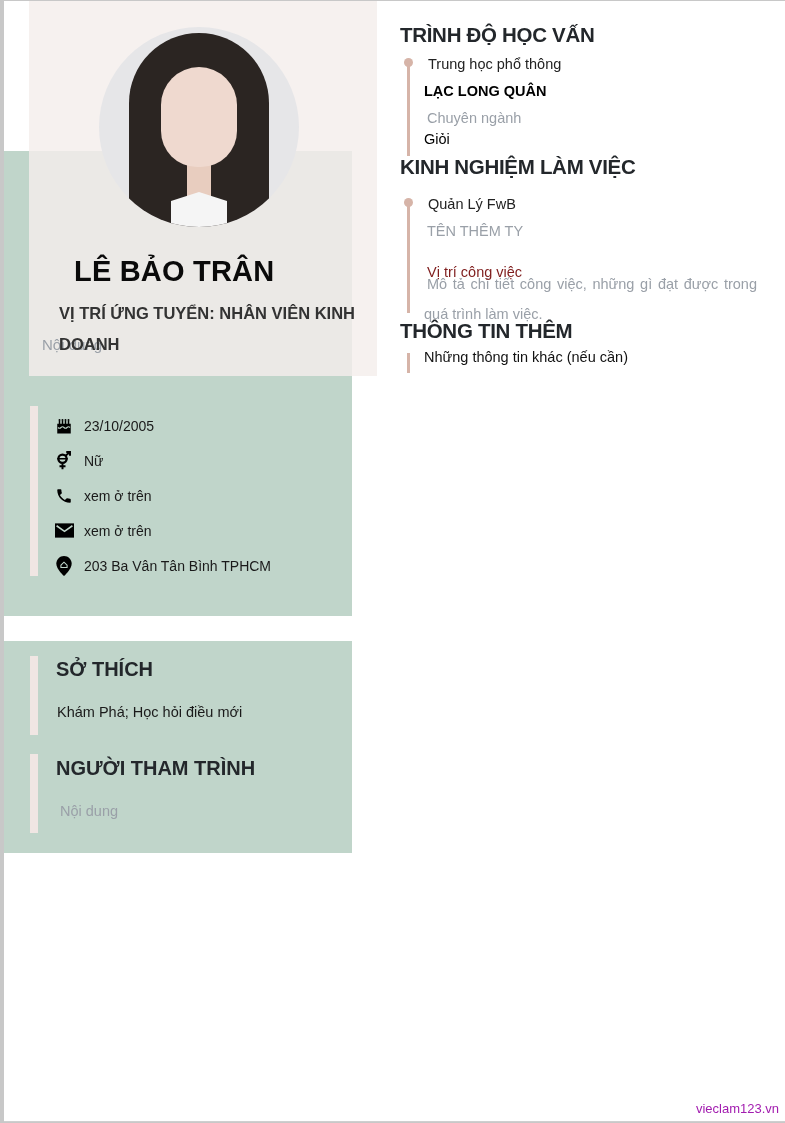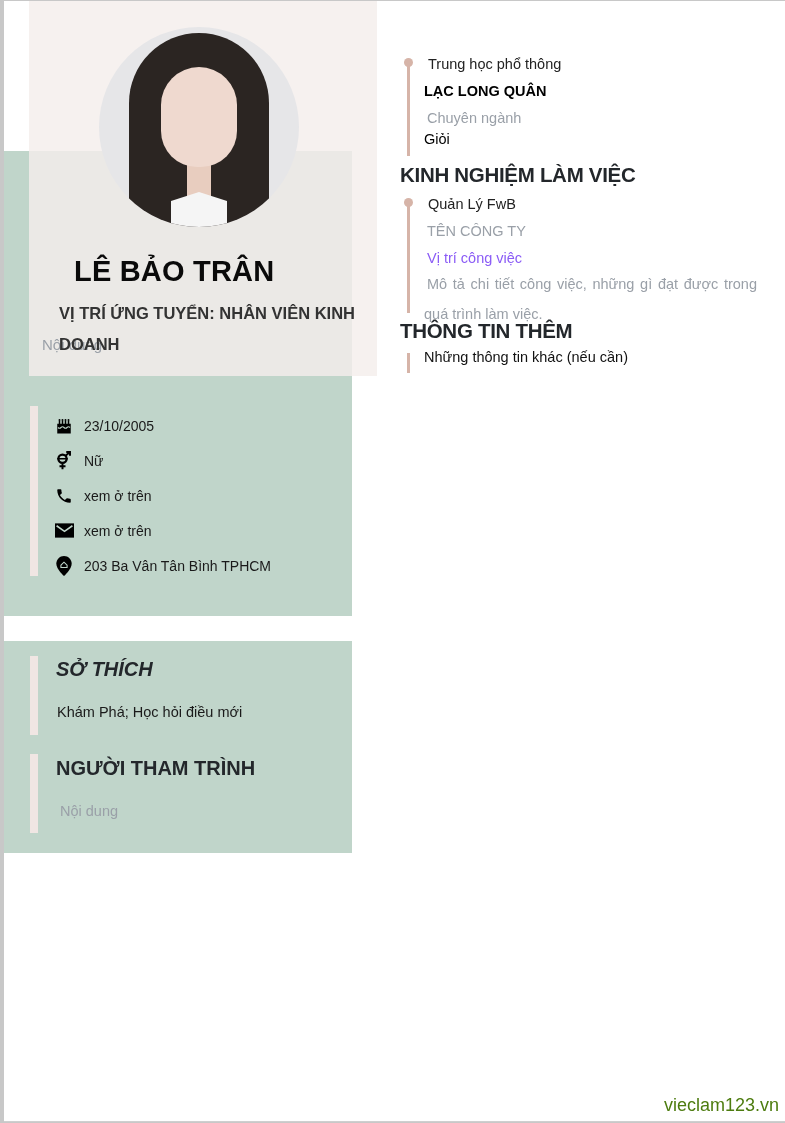--- a/index.html
+++ b/index.html
@@ -25,31 +25,31 @@
 
   .contact-bar { left: 26px; top: 405px; width: 8px; height: 170px; background: #f0e6e3; }
   .contact-list { left: 50px; top: 407px; }
   .contact-row { display: flex; align-items: center; height: 35px; }
   .contact-row .ic { width: 20px; height: 20px; margin-right: 10px; display:flex; align-items:center; justify-content:center; }
   .contact-row .tx { font-size: 14px; color: #1a1a1a; }
 
   .green-bottom { left: 0; top: 640px; width: 348px; height: 212px; background: #c0d5ca; }
   .bar2 { left: 26px; top: 655px; width: 8px; height: 79px; background: #f0e6e3; }
   .bar3 { left: 26px; top: 753px; width: 8px; height: 79px; background: #f0e6e3; }
-  .hobby-title { left: 52px; top: 657px; font-size: 20px; font-weight: bold; color: #23272b; font-style: italic; }
+  .hobby-title { left: 52px; top: 657px; font-size: 20px; font-weight: bold; color: #23272b; }
   .hobby-text { left: 53px; top: 703px; font-size: 14.5px; color: #1a1a1a; }
   .ref-title { left: 52px; top: 756px; font-size: 20px; font-weight: bold; color: #23272b; }
   .ref-text { left: 56px; top: 802px; font-size: 14.5px; color: #9aa0a8; }
 
   .sec-title { font-size: 20.5px; font-weight: bold; color: #23272b; letter-spacing: -0.3px; }
   .tl-line { width: 3px; background: #d6b4a8; }
   .tl-dot { width: 9px; height: 9px; border-radius: 50%; background: #d6b4a8; }
   .rt { font-size: 14.5px; }
 
-  .watermark { right: 6px; bottom: 5px; font-size: 18px; color: #4d7c0f; }
+  .watermark { right: 6px; bottom: 5px; font-size: 13px; color: #a21caf; }
 </style>
 </head>
 <body>
 
 <div class="page">
 
   <div class="abs top-pink"></div>
   <div class="abs green-left"></div>
   <div class="abs grey-card"></div>
   <div class="abs top-pink-right"></div>
@@ -119,33 +119,34 @@
   </div>
 
   <div class="abs green-bottom"></div>
   <div class="abs bar2"></div>
   <div class="abs bar3"></div>
   <div class="abs hobby-title">SỞ THÍCH</div>
   <div class="abs hobby-text">Khám Phá; Học hỏi điều mới</div>
   <div class="abs ref-title">NGƯỜI THAM TRÌNH</div>
   <div class="abs ref-text">Nội dung</div>
 
+  <div class="abs sec-title" style="left:396px; top:22px;">TRÌNH ĐỘ HỌC VẤN</div>
   <div class="abs tl-dot" style="left:400px; top:57px;"></div>
   <div class="abs tl-line" style="left:403px; top:60px; height:95px;"></div>
   <div class="abs rt" style="left:424px; top:55px; color:#222;">Trung học phổ thông</div>
   <div class="abs rt" style="left:420px; top:82px; color:#000; font-weight:bold;">LẠC LONG QUÂN</div>
   <div class="abs rt" style="left:423px; top:109px; color:#9aa0a8;">Chuyên ngành</div>
   <div class="abs rt" style="left:420px; top:130px; color:#000;">Giỏi</div>
 
-  <div class="abs sec-title" style="left:396px; top:162px;">KINH NGHIỆM LÀM VIỆC</div>
+  <div class="abs sec-title" style="left:396px; top:154px;">KINH NGHIỆM LÀM VIỆC</div>
   <div class="abs tl-dot" style="left:400px; top:197px;"></div>
   <div class="abs tl-line" style="left:403px; top:200px; height:112px;"></div>
   <div class="abs rt" style="left:424px; top:195px; color:#222;">Quản Lý FwB</div>
-  <div class="abs rt" style="left:423px; top:222px; color:#9aa0a8;">TÊN CÔNG TY</div>
-  <div class="abs rt" style="left:423px; top:249px; color:#8b5cf6;">Vị trí công việc</div>
+  <div class="abs rt" style="left:423px; top:222px; color:#9aa0a8;">TÊN THÊM TY</div>
+  <div class="abs rt" style="left:423px; top:263px; color:#7f1d1d;">Vị trí công việc</div>
   <div class="abs rt" style="left:420px; top:268px; width:333px; color:#9aa0a8; line-height:30px; text-align:justify; text-indent:3px;">Mô tả chi tiết công việc, những gì đạt được trong quá trình làm việc.</div>
 
   <div class="abs sec-title" style="left:396px; top:318px;">THÔNG TIN THÊM</div>
   <div class="abs tl-line" style="left:403px; top:352px; height:20px;"></div>
   <div class="abs rt" style="left:420px; top:348px; color:#111;">Những thông tin khác (nếu cần)</div>
 
   <div class="abs watermark">vieclam123.vn</div>
 </div>
 
 </body></html>

